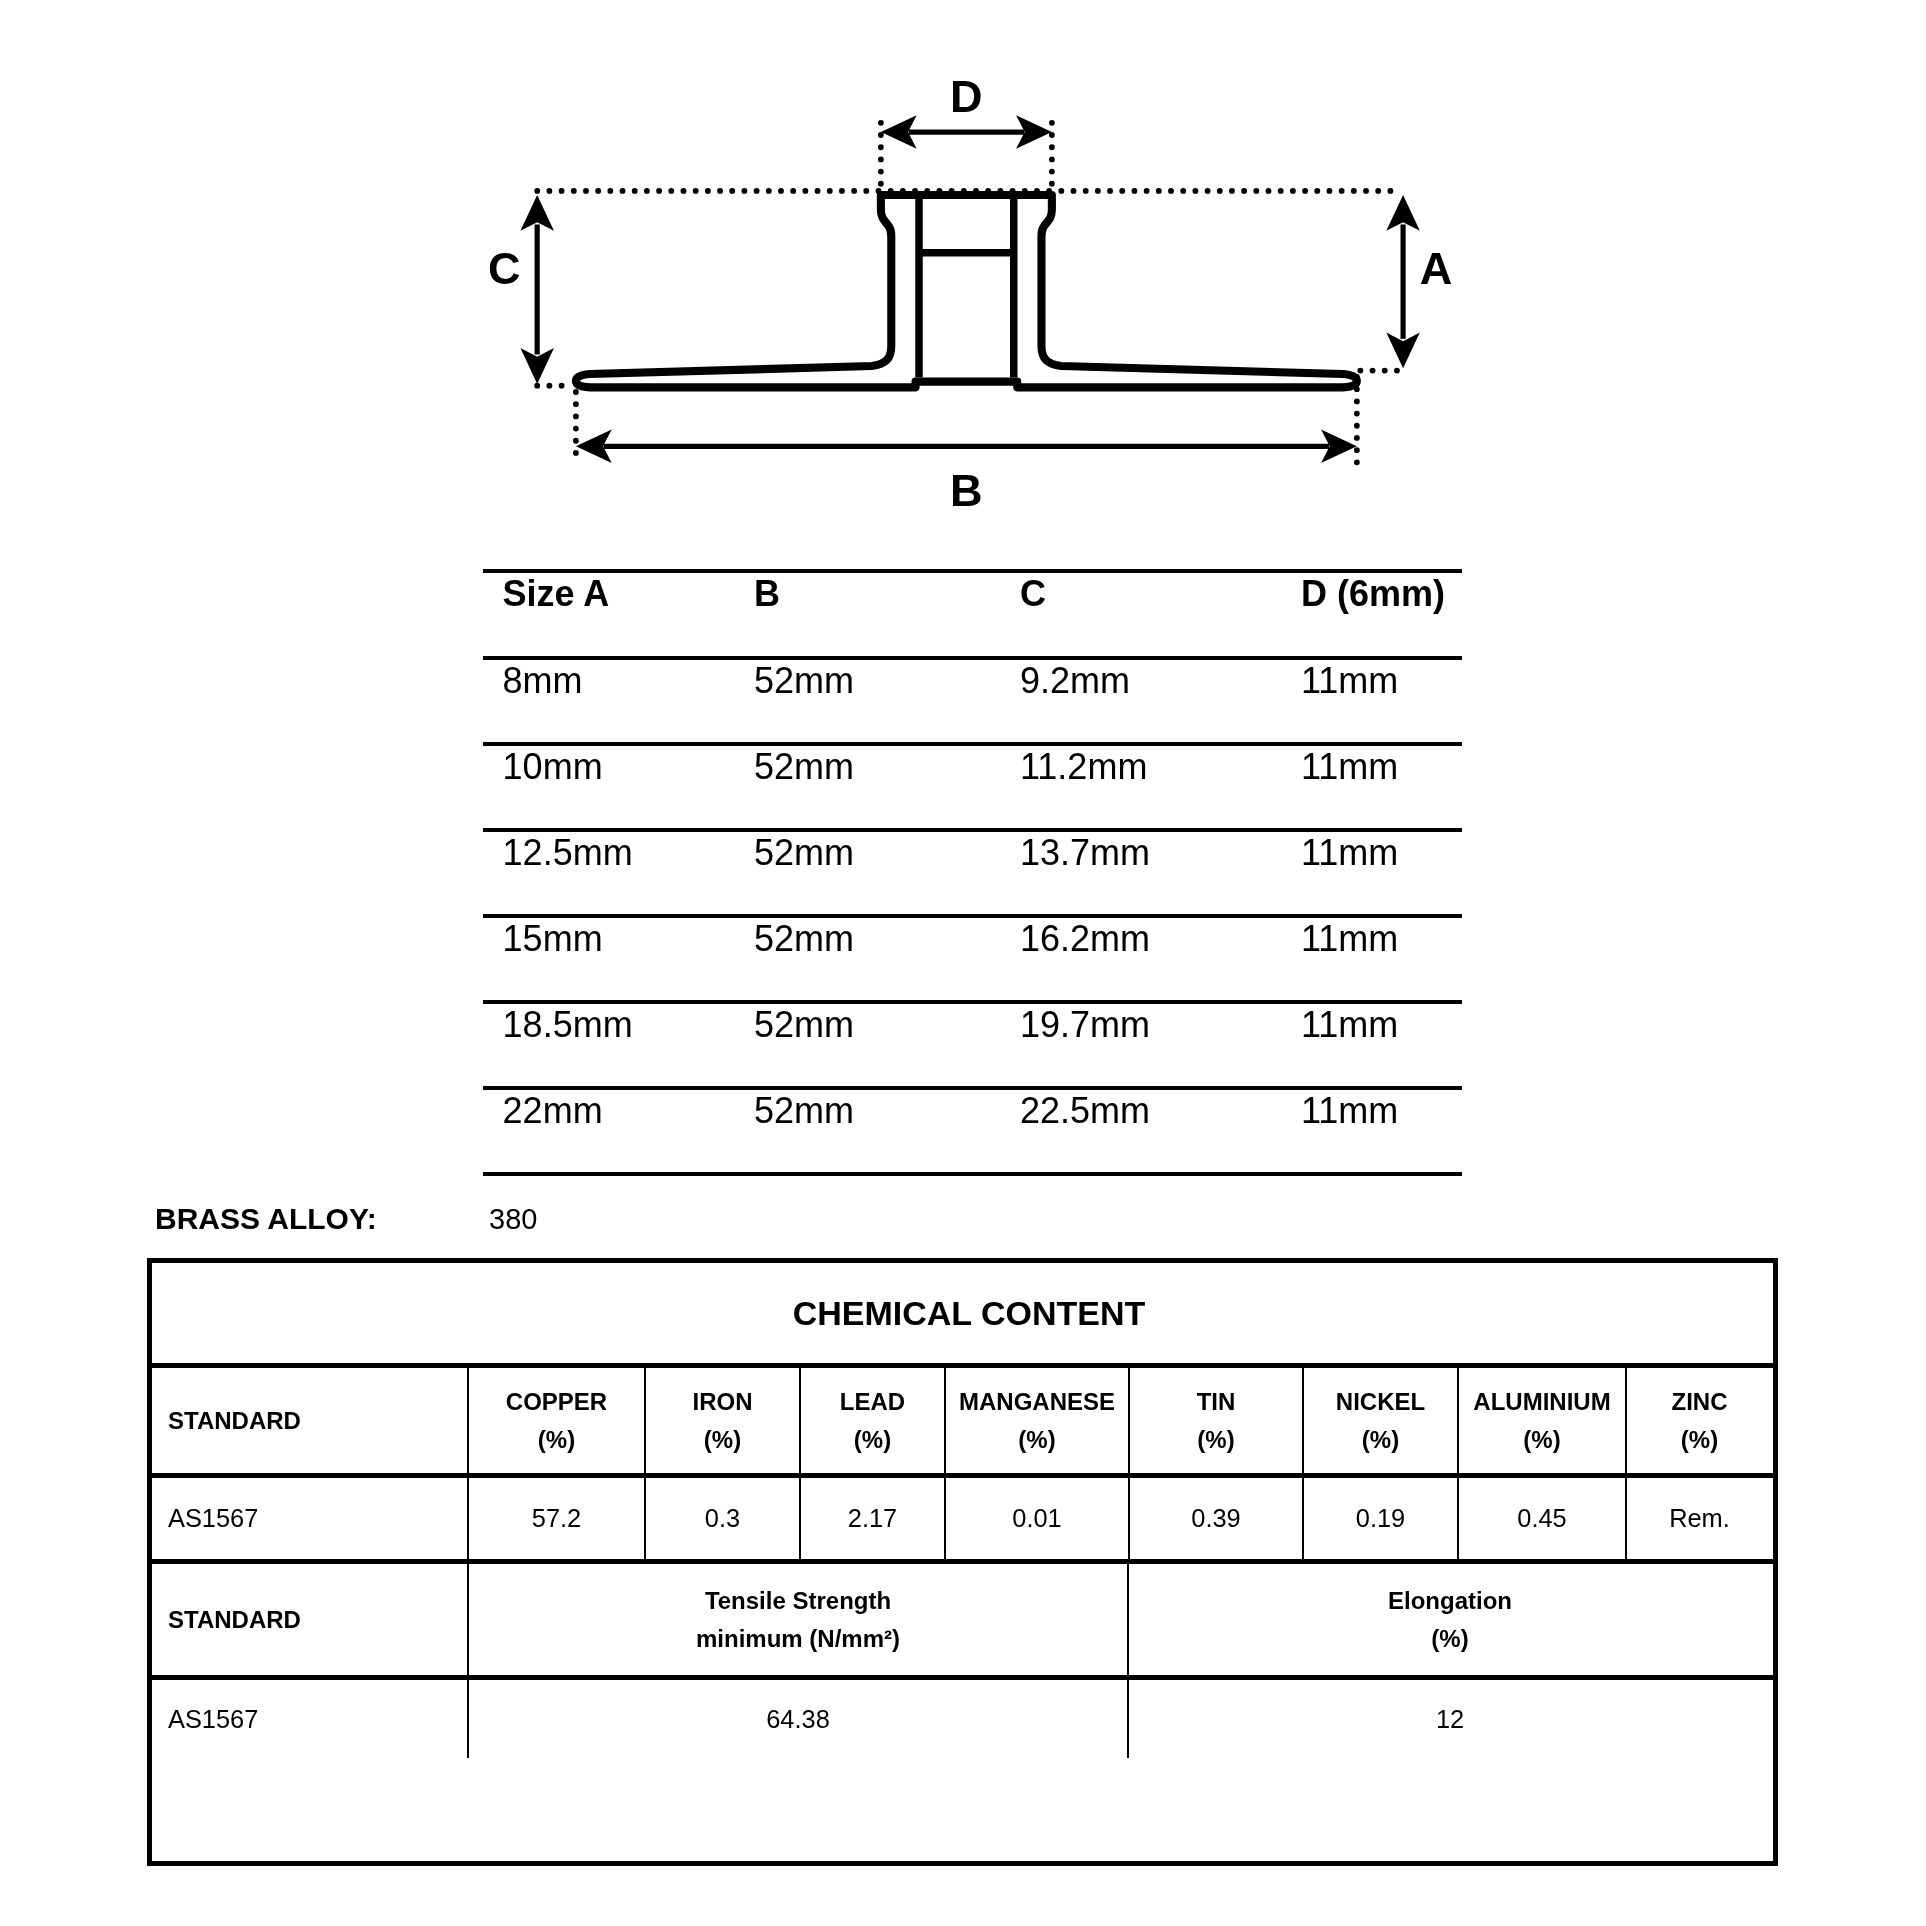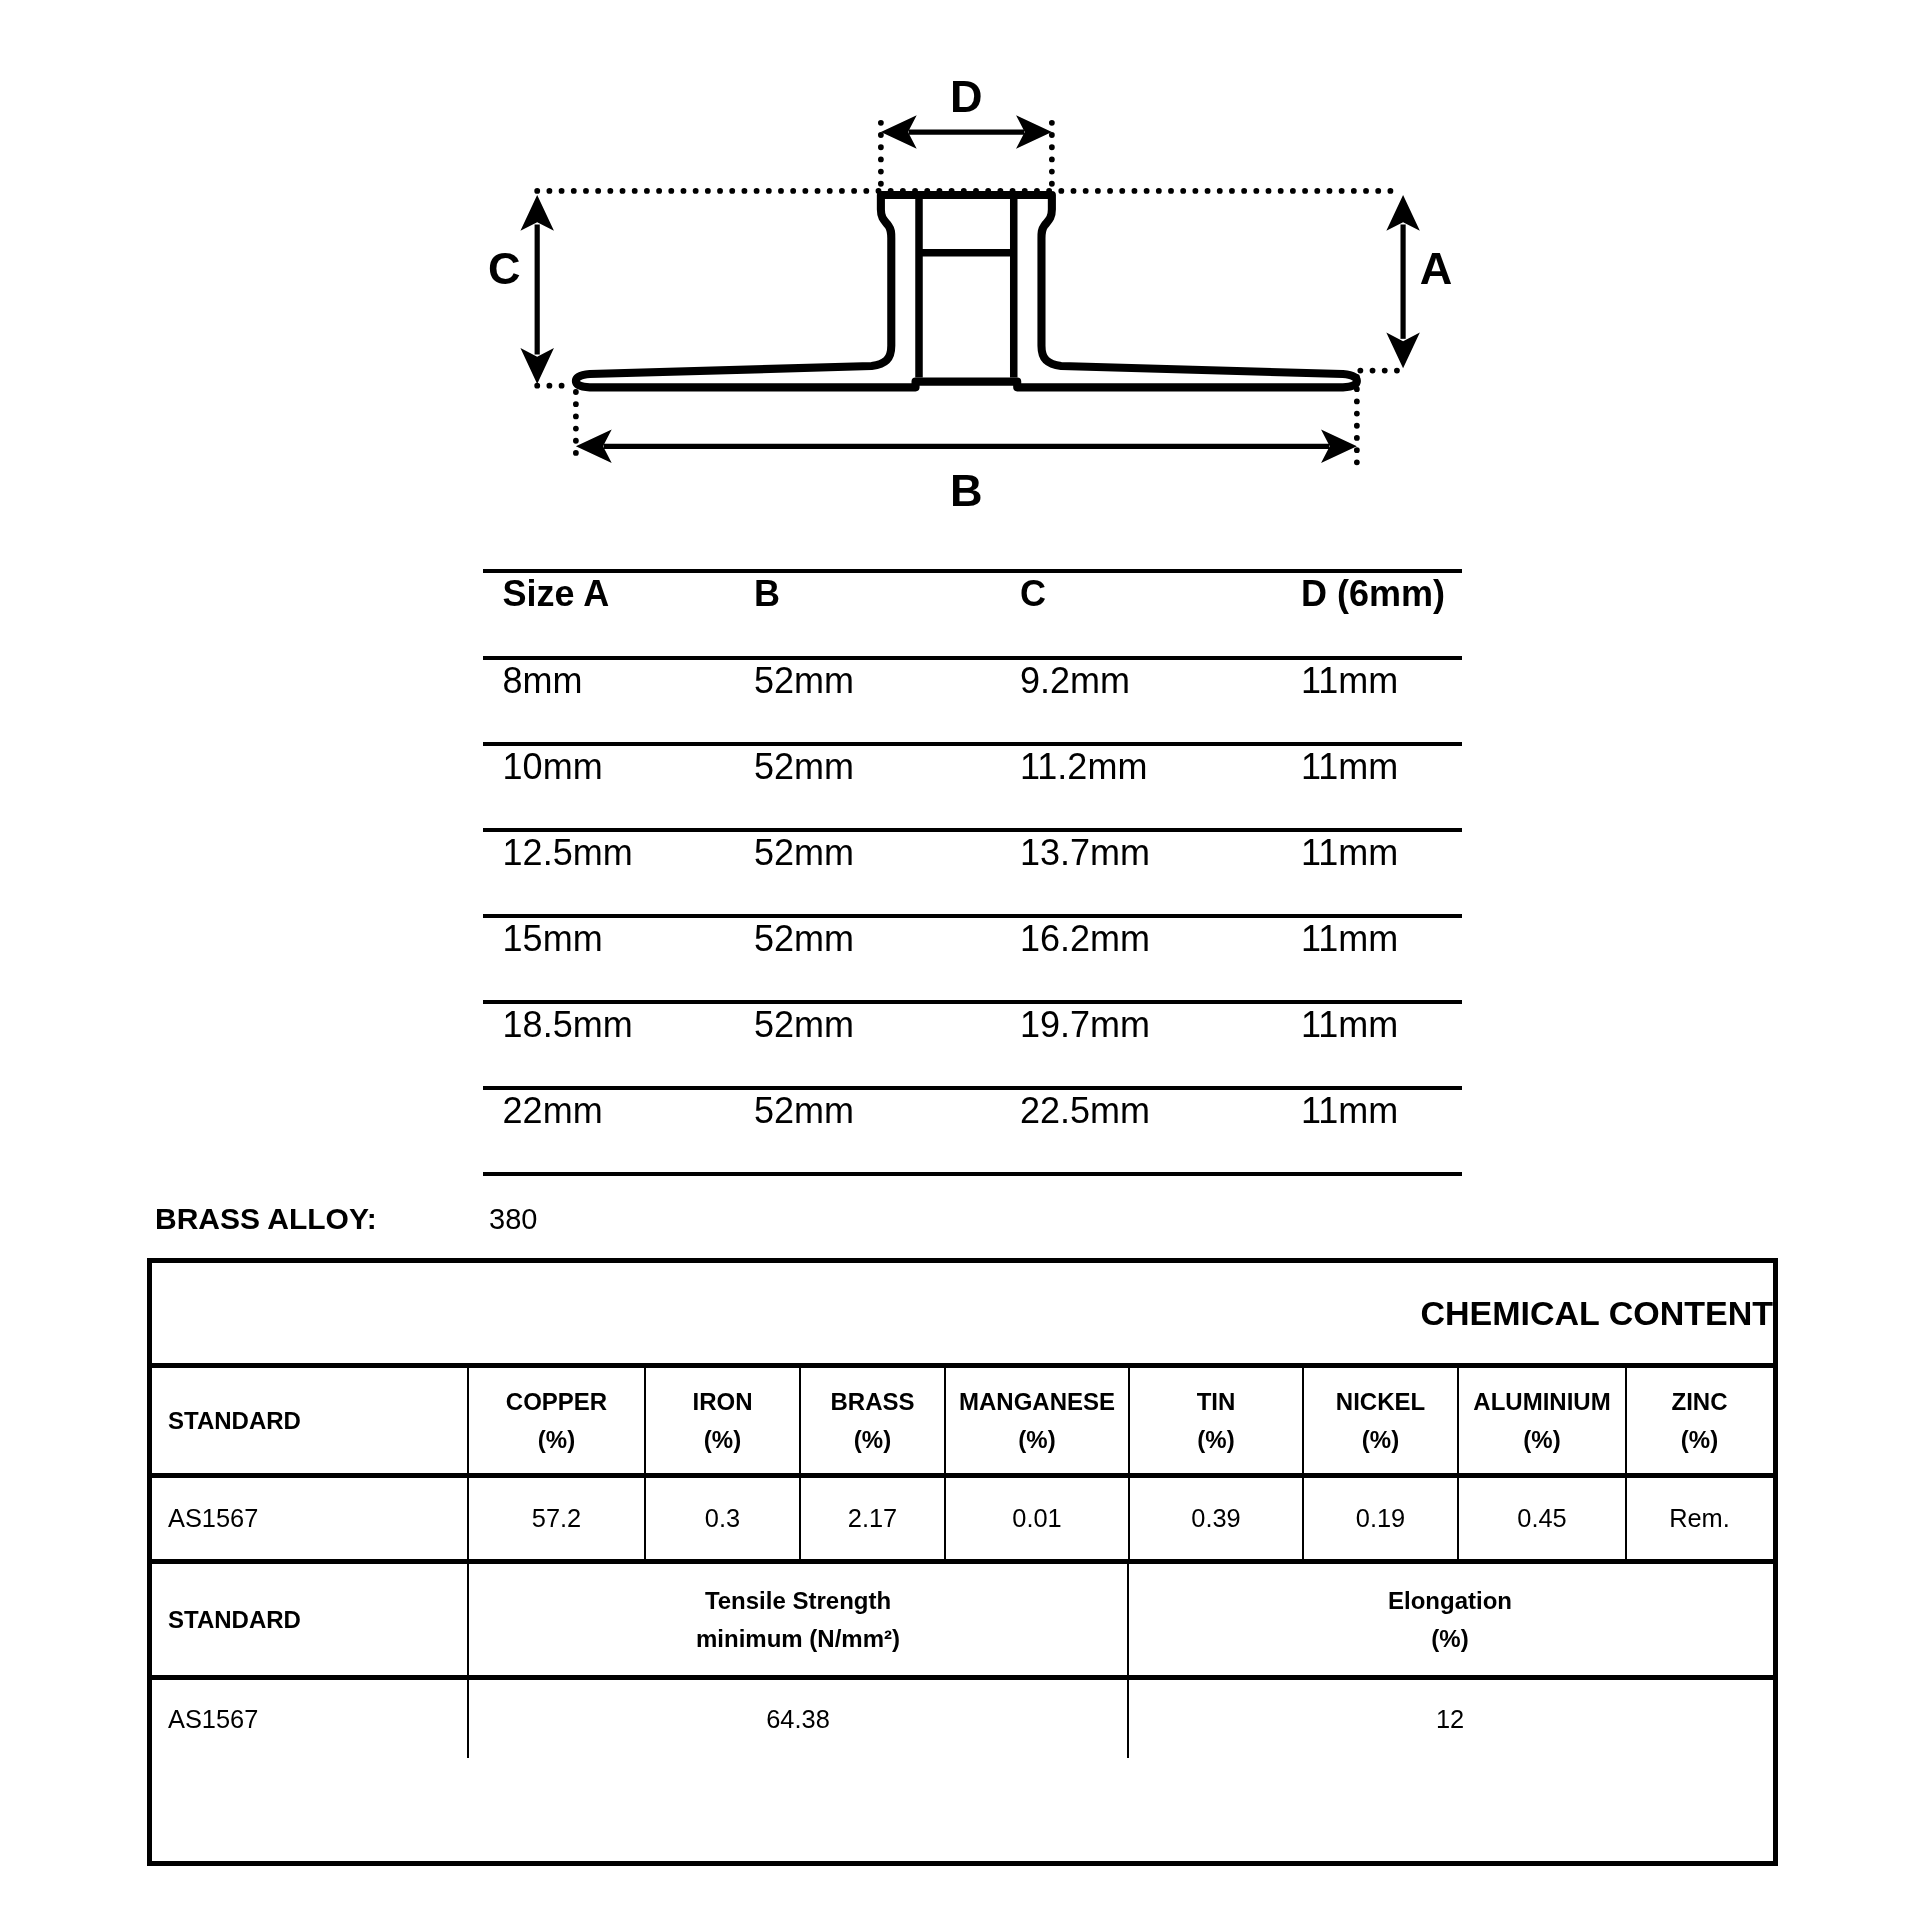--- a/index.html
+++ b/index.html
@@ -160,39 +160,39 @@
 </div>
 
 <div id="brass-line" class="abs">
   <span id="brass-label" class="abs">BRASS ALLOY:</span>
   <span id="brass-value" class="abs">380</span>
 </div>
 
 <div id="spec-table" class="abs">
 
   <div class="bt-row bt-title">
-    <div style="width:100%;align-items:flex-end;padding-left:13px;">
+    <div style="width:100%;align-items:center;padding-left:13px;">
       <span class="title-text">CHEMICAL CONTENT</span>
     </div>
   </div>
 
   <div class="bt-row r-chem-head">
     <div class="c1 hd cell-left">
         <span>STANDARD</span>
       </div>
     <div class="c2 hd">
         <span>COPPER</span>
         <span>(%)</span>
       </div>
     <div class="c3 hd">
         <span>IRON</span>
         <span>(%)</span>
       </div>
     <div class="c4 hd">
-        <span>BRASS</span>
+        <span>LEAD</span>
         <span>(%)</span>
       </div>
     <div class="c5 hd">
         <span>MANGANESE</span>
         <span>(%)</span>
       </div>
     <div class="c6 hd">
         <span>TIN</span>
         <span>(%)</span>
       </div>

